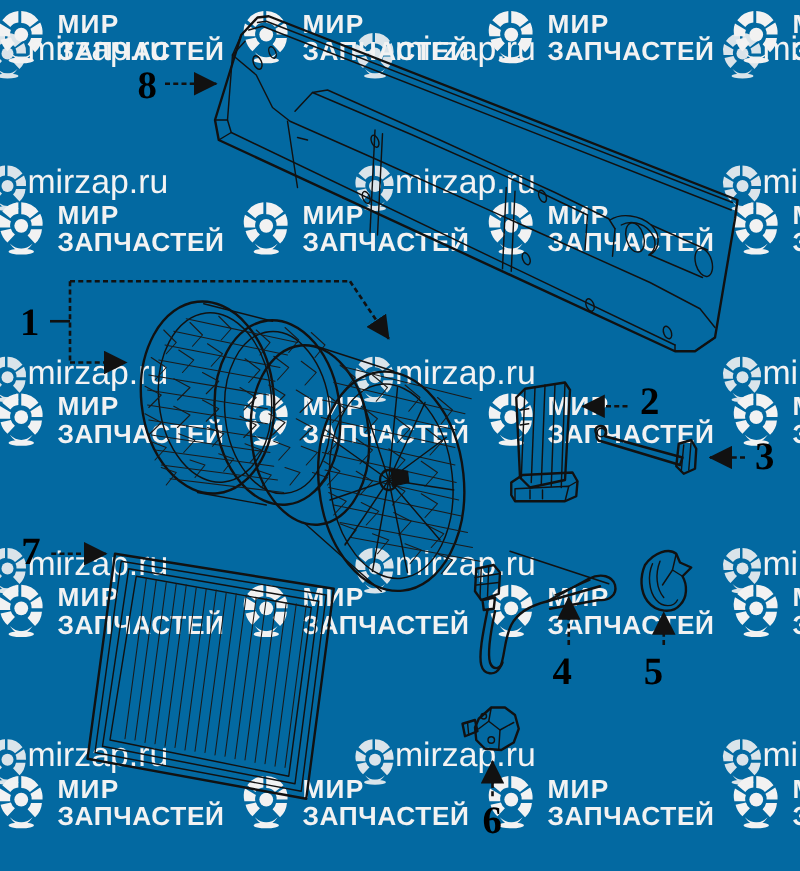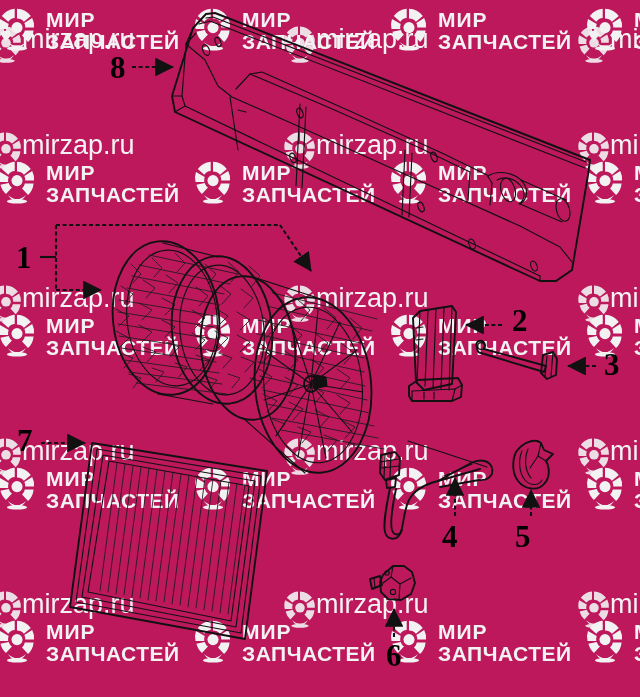--- a/index.html
+++ b/index.html
@@ -1,21 +1,21 @@
 <!DOCTYPE html>
 <html><head>
 <meta charset="utf-8">
 <title>Parts Diagram</title>
 <style>
   html,body{margin:0;padding:0;background:#ffffff;}
   body{font-family:"Liberation Sans",sans-serif;}
   #stage{
     position:relative;
     width:640px;height:697px;
-    background:#be185d;
+    background:#0369a1;
     overflow:hidden;
   }
   
   #watermarks{
     position:absolute;inset:0;
     pointer-events:none;
     z-index:1;
   }
   .wm-cell{
     position:absolute;

